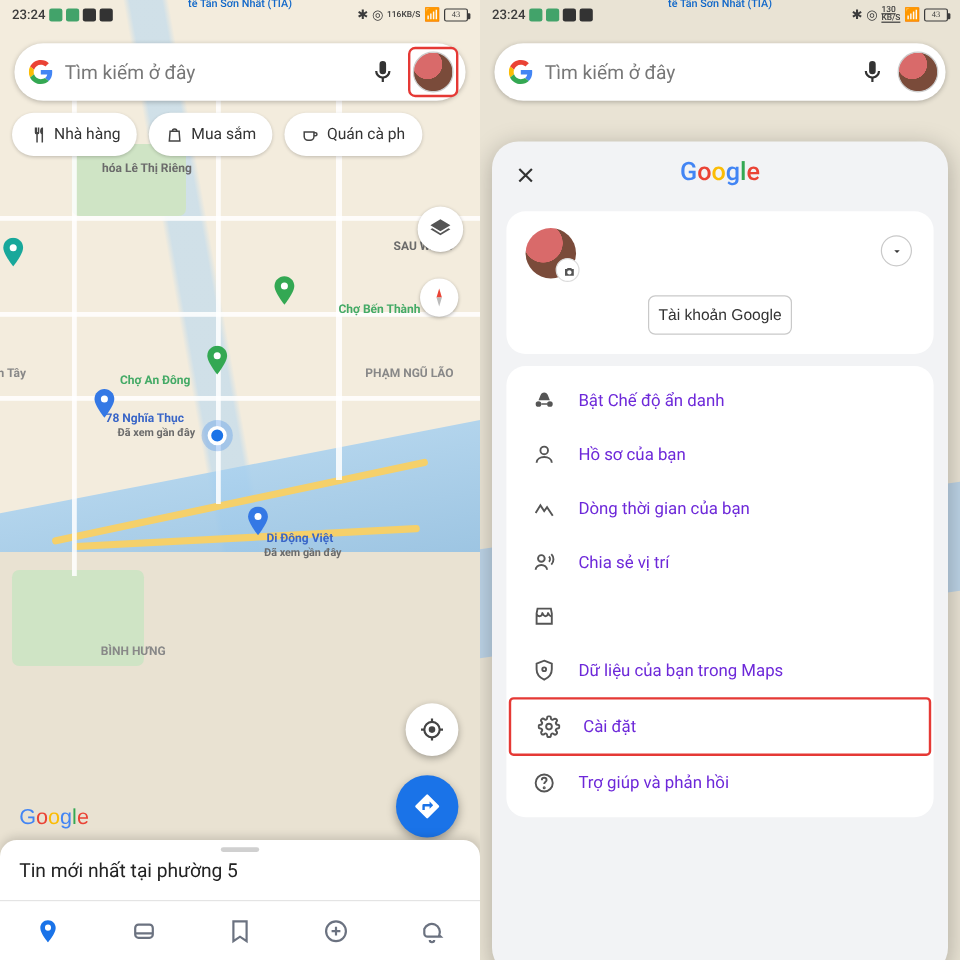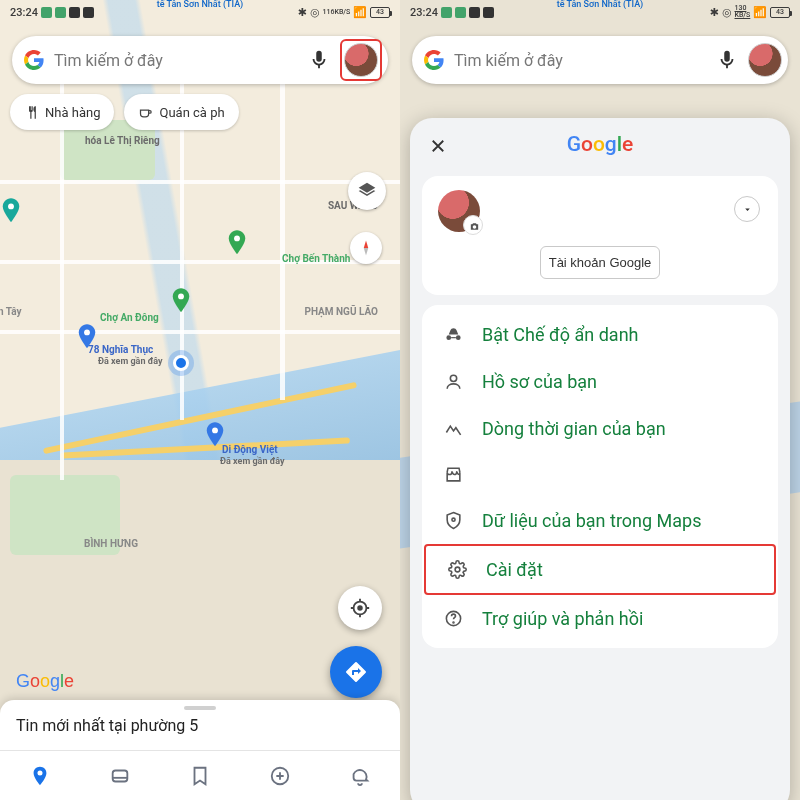--- a/index.html
+++ b/index.html
@@ -18,21 +18,21 @@
     position: absolute; top:0; left:0; right:0; height:24px;
     display:flex; justify-content:space-between; align-items:center;
     padding: 0 10px; font-size:11px; color:#3b3b3b; z-index:50;
     font-weight:500;
   }
   .sb-left,.sb-right{display:flex;align-items:center;gap:3px;}
   .sb-chip{width:11px;height:11px;border-radius:2px;background:#3b3b3b;}
   .sb-chip.g{background:#42a36a;}
   .sb-chip.b{background:#333;}
   .sb-txt{font-size:9px;line-height:1;}
-  .sb-bat{width:20px;height:11px;border:1px solid #3b3b3b;border-radius:2px;position:relative;display:flex;align-items:center;justify-content:center;font-size:7px;}
+  .sb-bat{width:20px;height:11px;border:1px solid #3b3b3b;border-radius:2px;position:relative;display:flex;align-items:center;justify-content:center;font-size:7px;font-family:Liberation Serif, serif;}
   .sb-bat::after{content:'';position:absolute;right:-3px;top:3px;width:2px;height:5px;background:#3b3b3b;border-radius:0 1px 1px 0;}
 
   
   .map-bg {
     position:absolute; inset:0;
     background:
       linear-gradient(80deg,
         #f3ecdd 0 45%,
         rgba(179,214,241,.55) 46% 51%,
         #f3ecdd 52% 100%),
@@ -116,21 +116,21 @@
   .sheet2 .g-title span:nth-child(5){color:#34A853;}
   .sheet2 .g-title span:nth-child(6){color:#EA4335;}
 
   .card1{margin:44px 12px 10px;background:#fff;border-radius:16px;padding:14px 16px 16px;position:relative;}
   .avatar2{width:42px;height:42px;border-radius:50%;background:radial-gradient(circle at 35% 30%,#d96a6a 0 40%,#7a4b3a 41% 100%);position:relative;}
   .avatar2::after{content:'';position:absolute;right:-3px;bottom:-3px;width:18px;height:18px;border-radius:50%;background:#fff;border:1px solid #dcdcdc;}
   .dropdown{position:absolute;right:18px;top:20px;width:26px;height:26px;border:1px solid #c9c9c9;border-radius:50%;display:flex;align-items:center;justify-content:center;}
   .acct-btn{margin:14px auto 0;display:block;padding:8px 8px;border:1px solid #c9c9c9;border-radius:6px;background:#fff;font-size:13px;color:#333;width:fit-content;}
 
   .card2{margin:0 12px;background:#fff;border-radius:16px;padding:6px 0;}
-  .menu-item{display:flex;align-items:center;gap:18px;padding:13px 20px;font-size:18px;color:#15803d;}
+  .menu-item{display:flex;align-items:center;gap:18px;padding:13px 20px;font-size:14px;color:#6d28d9;}
   .menu-item .ico{width:22px;color:#555;display:flex;align-items:center;justify-content:center;}
   .menu-item .ico svg{width:19px;height:19px;}
   .menu-item.hl{border:2px solid #e53935;border-radius:4px;margin:0 2px;}
 </style>
 </head>
 <body>
 
 <div class="phone">
   <div class="map-bg">
     <div class="park p1"></div>
@@ -233,20 +233,27 @@
 
   <div class="chips">
     <div class="chip">
       <svg viewBox="0 0 24 24" fill="#444">
           <path d="M8 2v7a2 2 0 002 2v11h2V11a2 2 0 002-2V2h-2v6h-1V2h-2v6H9V2H8zm10 0c-1.7 0-3 2-3 5 0 2 1 3.5 2 4v11h2V2h-1z"></path>
         </svg>
       <span>Nhà hàng</span>
     </div>
     <div class="chip">
       <svg viewBox="0 0 24 24" fill="none" stroke="#444" stroke-width="2">
+          <path d="M6 7h12l1 13H5L6 7z"></path>
+          <path d="M9 7a3 3 0 016 0"></path>
+        </svg>
+      <span>Mua sắm</span>
+    </div>
+    <div class="chip">
+      <svg viewBox="0 0 24 24" fill="none" stroke="#444" stroke-width="2">
           <path d="M4 8h13v6a5 5 0 01-5 5H9a5 5 0 01-5-5V8z"></path>
           <path d="M17 9h2a2 2 0 010 4h-2"></path>
         </svg>
       <span>Quán cà ph</span>
     </div>
   </div>
 
   <div class="layers-btn">
     <svg width="20" height="20" viewBox="0 0 24 24" fill="#555">
         <path d="M12 2L2 8l10 6 10-6-10-6zm0 14L4 11l-2 1 10 6 10-6-2-1-8 5z"></path>
@@ -405,20 +412,30 @@
         <span class="ico">
             <svg viewBox="0 0 24 24" fill="none" stroke="currentColor" stroke-width="2">
               <path d="M3 17l5-8 4 6 3-4 6 9"></path>
             </svg>
           </span>
         <span>Dòng thời gian của bạn</span>
       </div>
       <div class="menu-item">
         <span class="ico">
             <svg viewBox="0 0 24 24" fill="none" stroke="currentColor" stroke-width="2">
+              <circle cx="9" cy="8" r="3.5"></circle>
+              <path d="M3 20c0-3 3-5 6-5s6 2 6 5"></path>
+              <path d="M17 6c1.5 1.5 1.5 4 0 5.5M19.5 3.5c3 3 3 8 0 11"></path>
+            </svg>
+          </span>
+        <span>Chia sẻ vị trí</span>
+      </div>
+      <div class="menu-item">
+        <span class="ico">
+            <svg viewBox="0 0 24 24" fill="none" stroke="currentColor" stroke-width="2">
               <path d="M4 9l1-5h14l1 5M4 9v11h16V9M4 9c0 1.5 1 3 3 3s3-1.5 3-3 1 3 3 3 3-1.5 3-3 1 3 3 3"></path>
             </svg>
           </span>
       </div>
       <div class="menu-item">
         <span class="ico">
             <svg viewBox="0 0 24 24" fill="none" stroke="currentColor" stroke-width="2">
               <path d="M12 2l8 3v6c0 5-3.5 9-8 11-4.5-2-8-6-8-11V5l8-3z"></path>
               <circle cx="12" cy="11" r="2"></circle>
             </svg>

